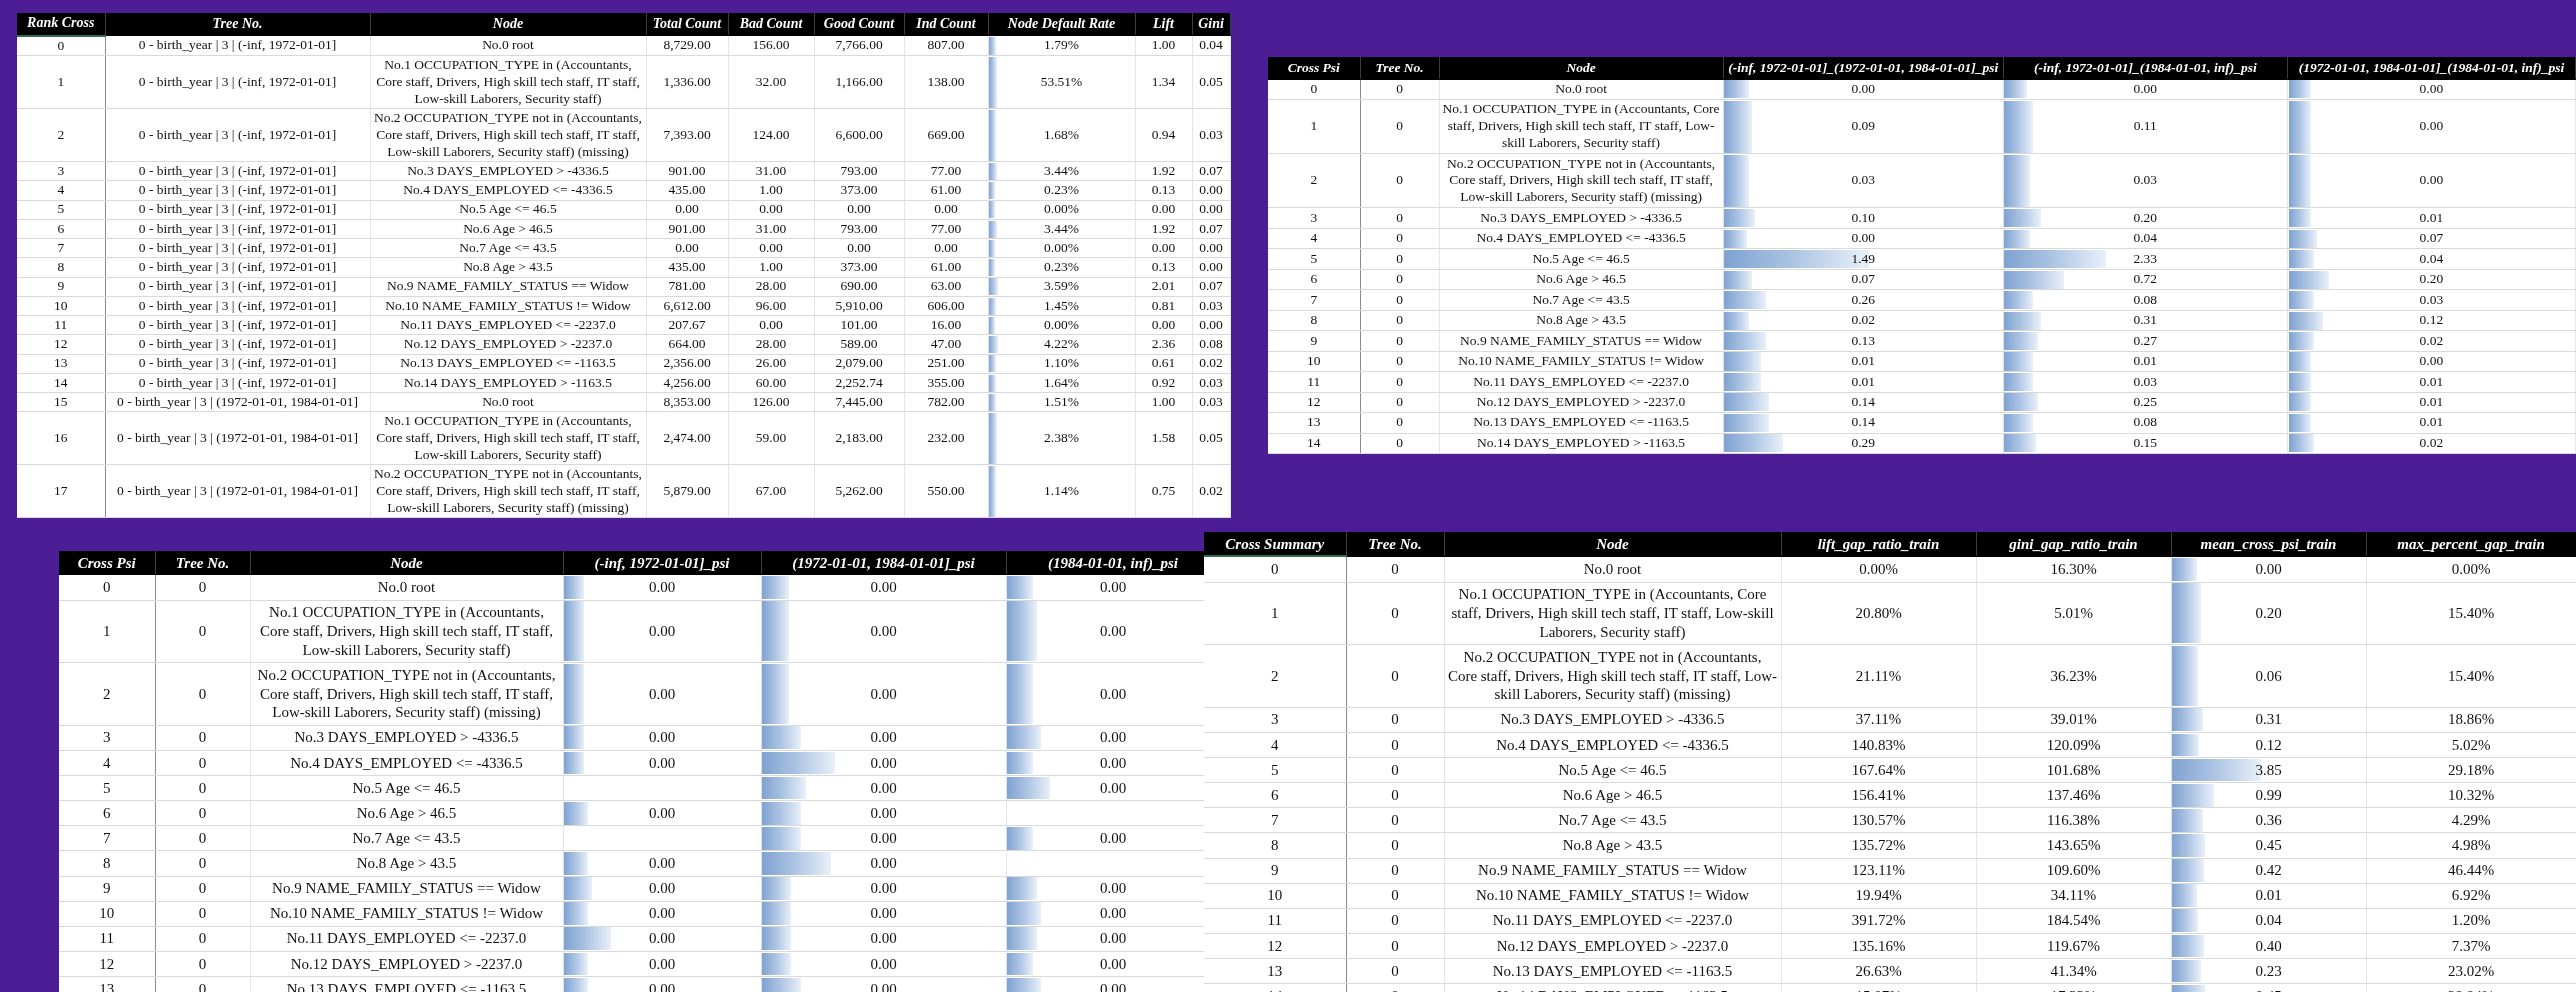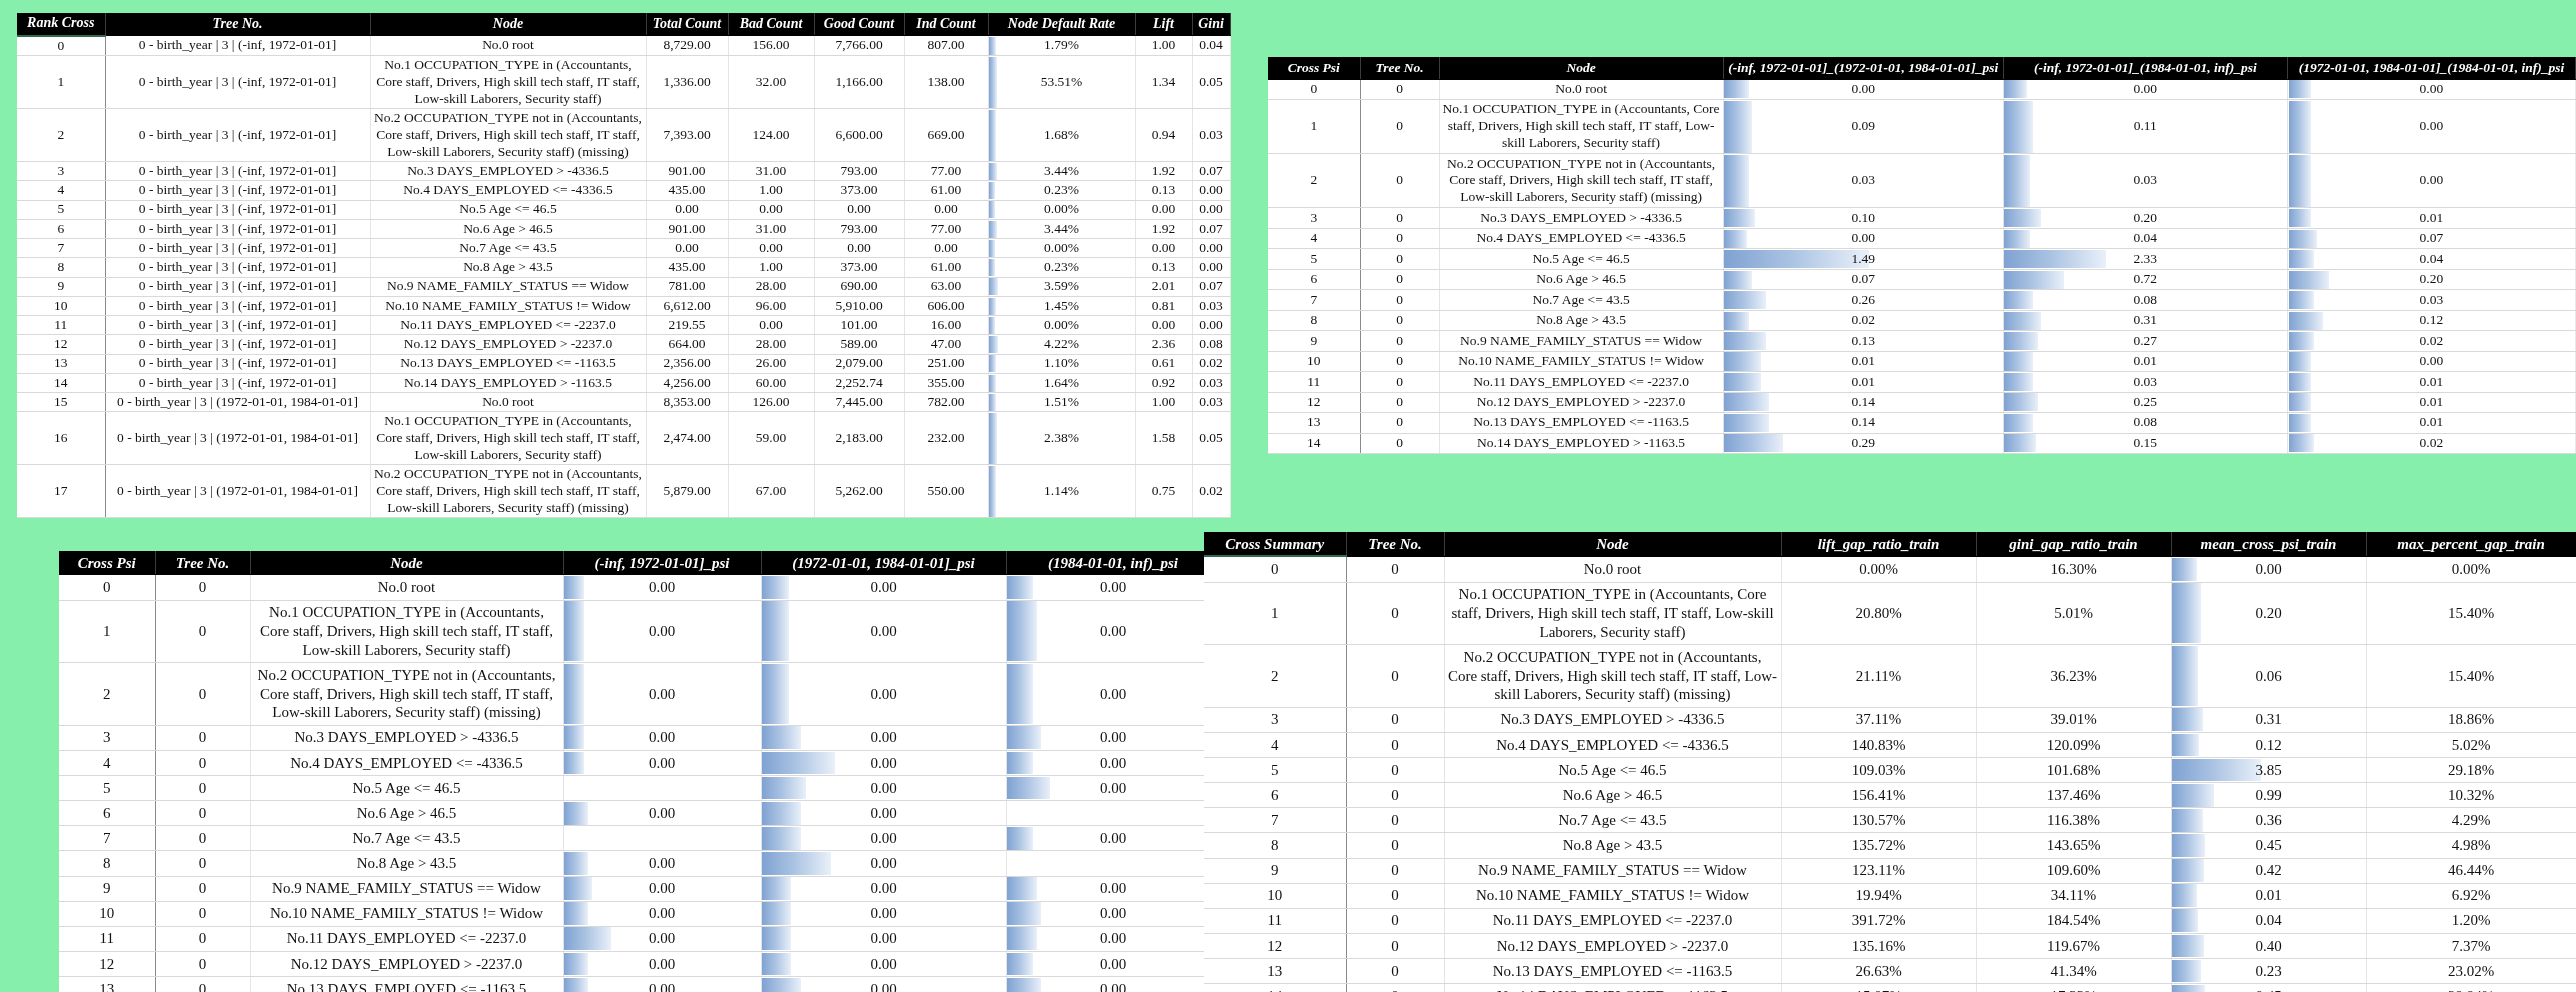--- a/index.html
+++ b/index.html
@@ -1,17 +1,17 @@
 <!DOCTYPE html>
 <html style="font-size:10.8px"><head>
 <meta charset="utf-8">
 <style>
   html,body { margin:0; padding:0; background:#ffffff; }
   body { width:2576px; height:992px; font-family:"Liberation Serif", serif; color:#111; }
-  .canvas { position:relative; width:2576px; height:992px; overflow:hidden; background:#86efac; }
+  .canvas { position:relative; width:2576px; height:992px; overflow:hidden; background:#4c1d95; }
 
   table { border-collapse:collapse; table-layout:fixed; position:absolute; background:#fff; }
   th {
     background:#000; color:#fff; font-style:italic; font-weight:bold;
     text-align:center; vertical-align:middle; padding:2.7px 4px;
     border-right:0.7px solid #3c3c3c; border-bottom:0.7px solid #000;
     overflow-wrap:break-word; line-height:1.2;
   }
   th.active { border-bottom:2px solid #2e6b4f; }
   td {
@@ -200,21 +200,21 @@
           <td><span class="txt">5,910.00</span></td>
           <td><span class="txt">606.00</span></td>
           <td><div class="bar" style="width: 4.7%;"></div><span class="txt">1.45%</span></td>
           <td><span class="txt">0.81</span></td>
           <td><span class="txt">0.03</span></td>
         </tr>
         <tr>
           <td class="c0"><span class="txt">11</span></td>
           <td><span class="txt">0 - birth_year | 3 | (-inf, 1972-01-01]</span></td>
           <td><span class="txt">No.11 DAYS_EMPLOYED &lt;= -2237.0</span></td>
-          <td><span class="txt">219.55</span></td>
+          <td><span class="txt">207.67</span></td>
           <td><span class="txt">0.00</span></td>
           <td><span class="txt">101.00</span></td>
           <td><span class="txt">16.00</span></td>
           <td><div class="bar" style="width: 4%;"></div><span class="txt">0.00%</span></td>
           <td><span class="txt">0.00</span></td>
           <td><span class="txt">0.00</span></td>
         </tr>
         <tr>
           <td class="c0"><span class="txt">12</span></td>
           <td><span class="txt">0 - birth_year | 3 | (-inf, 1972-01-01]</span></td>
@@ -632,21 +632,21 @@
           <td><span class="txt">No.4 DAYS_EMPLOYED &lt;= -4336.5</span></td>
           <td><span class="txt">140.83%</span></td>
           <td><span class="txt">120.09%</span></td>
           <td><div class="bar" style="width: 14%;"></div><span class="txt">0.12</span></td>
           <td><span class="txt">5.02%</span></td>
         </tr>
         <tr>
           <td class="c0"><span class="txt">5</span></td>
           <td><span class="txt">0</span></td>
           <td><span class="txt">No.5 Age &lt;= 46.5</span></td>
-          <td><span class="txt">109.03%</span></td>
+          <td><span class="txt">167.64%</span></td>
           <td><span class="txt">101.68%</span></td>
           <td><div class="bar" style="width: 46%;"></div><span class="txt">3.85</span></td>
           <td><span class="txt">29.18%</span></td>
         </tr>
         <tr>
           <td class="c0"><span class="txt">6</span></td>
           <td><span class="txt">0</span></td>
           <td><span class="txt">No.6 Age &gt; 46.5</span></td>
           <td><span class="txt">156.41%</span></td>
           <td><span class="txt">137.46%</span></td>

